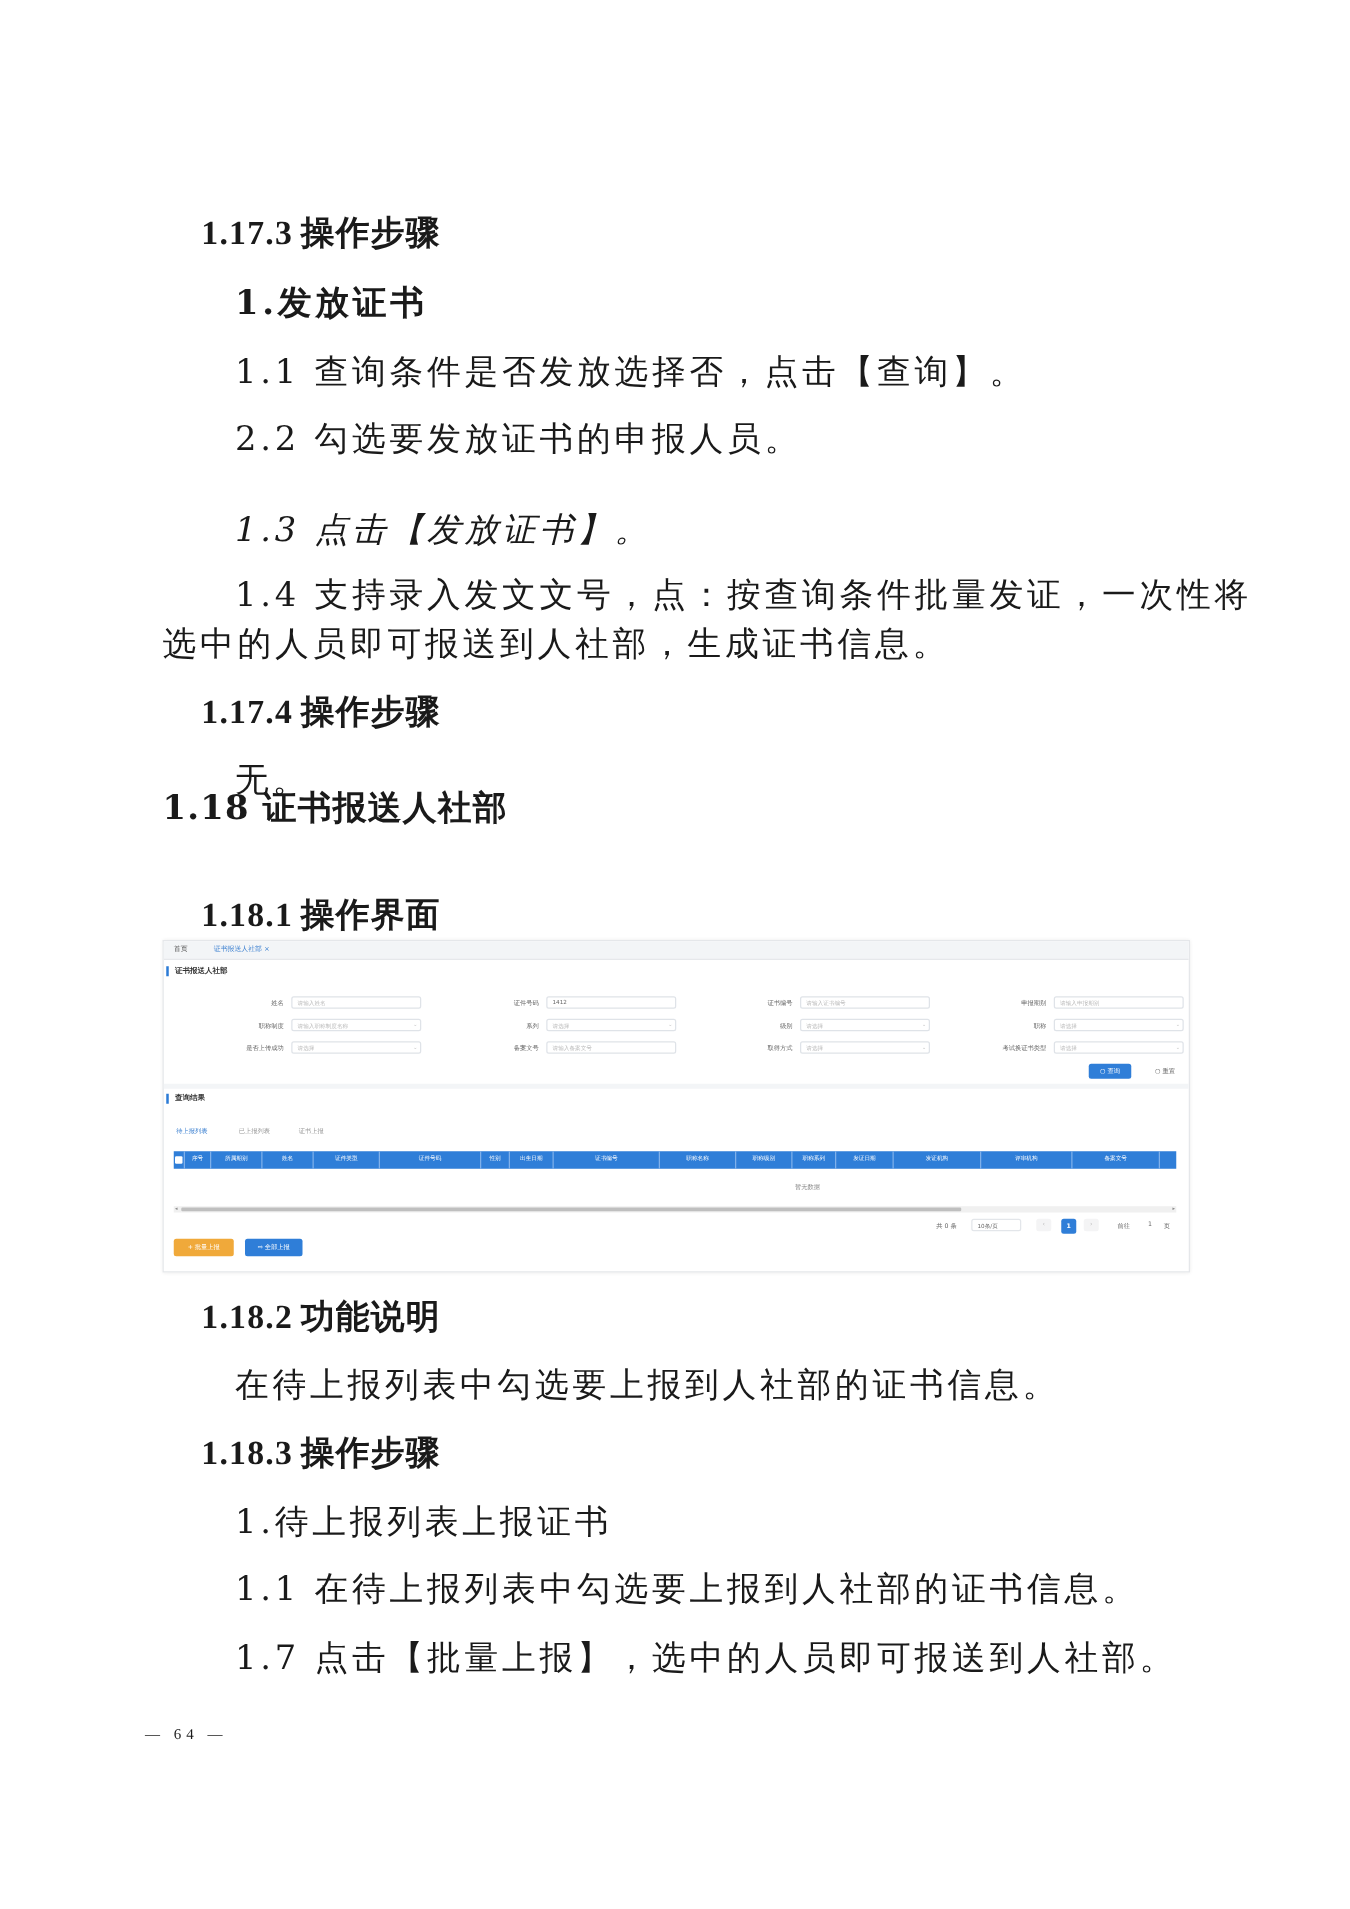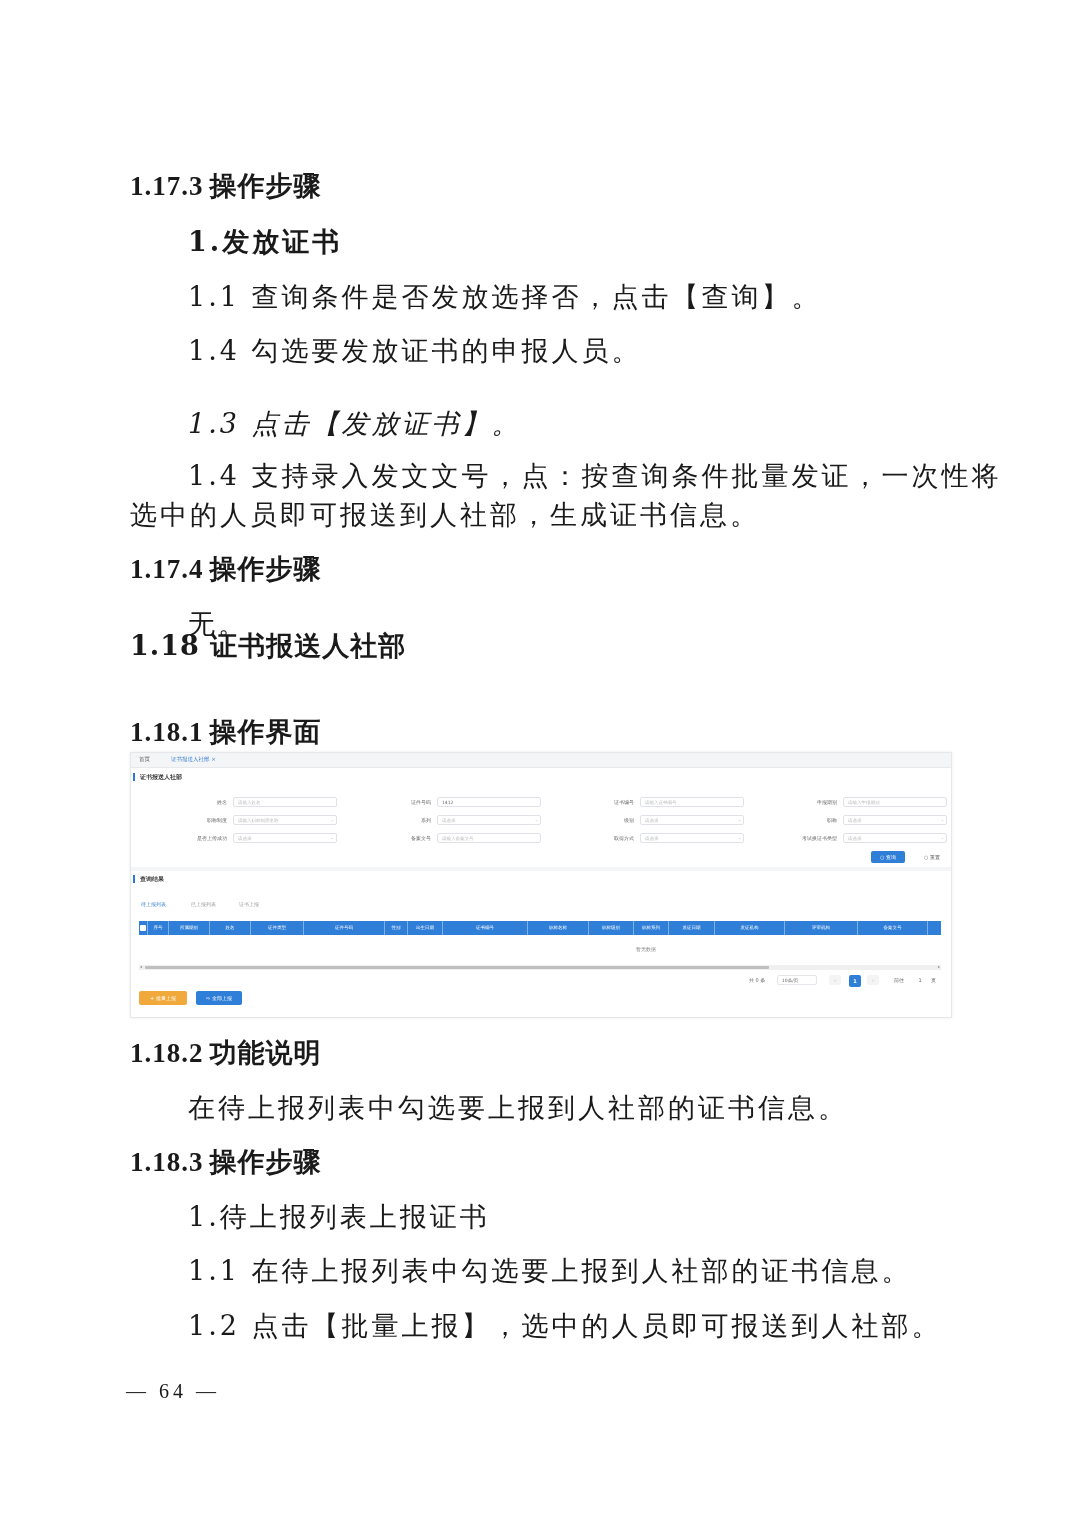--- a/index.html
+++ b/index.html
@@ -1,23 +1,23 @@
 <!DOCTYPE html>
 <html><head>
 <meta charset="utf-8">
 <style>
   html, body { margin:0; padding:0; background:#ffffff; }
   body { width:1080px; height:1527px; position:relative; overflow:hidden;
          font-family:"DejaVu Serif","Liberation Serif",serif; color:#1a1a1a; }
   .line { position:absolute; left:0; white-space:nowrap; font-size:27px; letter-spacing:3px; }
   .h { font-weight:bold; font-family:"DejaVu Serif","Liberation Serif",serif; letter-spacing:1px; }
-  .h .num { font-family:"Liberation Serif",serif; }
+  .h .num { font-family:"Liberation Serif",serif;margin-left:31px; }
   .indent { left:188px; }
   .flush { left:130px; }
-  .pagenum { position:absolute; left:126px; top:1380px; font-size:20px; font-family:"Liberation Serif",serif; letter-spacing:4px; }
+  .pagenum { position:absolute; left:116px; top:1380px; font-size:12px; font-family:"Liberation Serif",serif; letter-spacing:4px; }
 
   
   .shot { position:absolute; left:130px; top:752px; width:820px; height:264px; background:#fff;
           border:1px solid #e5e7ea; box-shadow:0 0 3px rgba(0,0,0,0.08);
           font-family:"DejaVu Sans","Liberation Sans",sans-serif; color:#666; font-size:5px; overflow:hidden; }
   .topbar { position:absolute; left:0; top:0; right:0; height:14px; background:#f3f5f7; border-bottom:1px solid #e6e8eb; }
   .topbar span { position:absolute; top:3px; font-size:5.5px; }
   .crumb-home { left:8px; color:#555; }
   .crumb-tab { left:40px; color:#3a7fd0; }
   .sec-title { position:absolute; left:2px; font-size:6px; font-weight:bold; color:#333; padding-left:5px; border-left:2px solid #2b7bd6; line-height:8px; }
@@ -54,34 +54,34 @@
   .btn-batch { position:absolute; left:8px; top:238px; width:48px; height:14px; background:#f0a93a; color:#fff; border-radius:2px; font-size:5px; text-align:center; line-height:14px; }
   .btn-all { position:absolute; left:65px; top:238px; width:46px; height:14px; background:#2f7ed8; color:#fff; border-radius:2px; font-size:5px; text-align:center; line-height:14px; }
 </style>
 </head>
 <body>
 
 <div id="doc">
     <div class="line h flush" style="top: 168px;"><span class="num">1.17.3</span><span style="margin-left: 6px;">操作步骤</span></div>
     <div class="line indent" style="top: 224px; font-weight: bold;">1.发放证书</div>
     <div class="line indent" style="top: 279px;">1.1 查询条件是否发放选择否，点击【查询】。</div>
-    <div class="line indent" style="top: 333px;">1.4 勾选要发放证书的申报人员。</div>
+    <div class="line indent" style="top: 333px;">2.2 勾选要发放证书的申报人员。</div>
     <div class="line indent" style="top: 406px; font-style: italic;">1.3 点击【发放证书】。</div>
     <div class="line indent" style="top: 442px; margin-top: 16px;">1.4 支持录入发文文号，点：按查询条件批量发证，一次性将</div>
     <div class="line flush" style="top: 497px;">选中的人员即可报送到人社部，生成证书信息。</div>
     <div class="line h flush" style="top: 551px;"><span class="num">1.17.4</span><span style="margin-left: 6px;">操作步骤</span></div>
     <div class="line indent" style="top: 606px;">无。</div>
     <div class="line flush" style="font-weight: bold; letter-spacing: 1px; top: 628px;">1.18 证书报送人社部</div>
     <div class="line h flush" style="top: 714px;"><span class="num">1.18.1</span><span style="margin-left: 6px;">操作界面</span></div>
     <div class="line h flush" style="top: 1035px;"><span class="num">1.18.2</span><span style="margin-left: 6px;">功能说明</span></div>
     <div class="line indent" style="top: 1090px;">在待上报列表中勾选要上报到人社部的证书信息。</div>
     <div class="line h flush" style="top: 1144px;"><span class="num">1.18.3</span><span style="margin-left: 6px;">操作步骤</span></div>
     <div class="line indent" style="top: 1199px;">1.待上报列表上报证书</div>
     <div class="line indent" style="top: 1253px;">1.1 在待上报列表中勾选要上报到人社部的证书信息。</div>
-    <div class="line indent" style="top: 1308px;">1.2 点击【批量上报】，选中的人员即可报送到人社部。</div>
+    <div class="line indent" style="top: 1308px;">1.7 点击【批量上报】，选中的人员即可报送到人社部。</div>
   </div>
 
 <div class="shot">
   <div class="topbar">
     <span class="crumb-home">首页</span>
     <span class="crumb-tab">证书报送人社部 ×</span>
   </div>
   <div class="sec-title" style="top:20px">证书报送人社部</div>
   <div id="form">
       <div class="field" style="left: 102px; top: 44px; width: 104px;">

